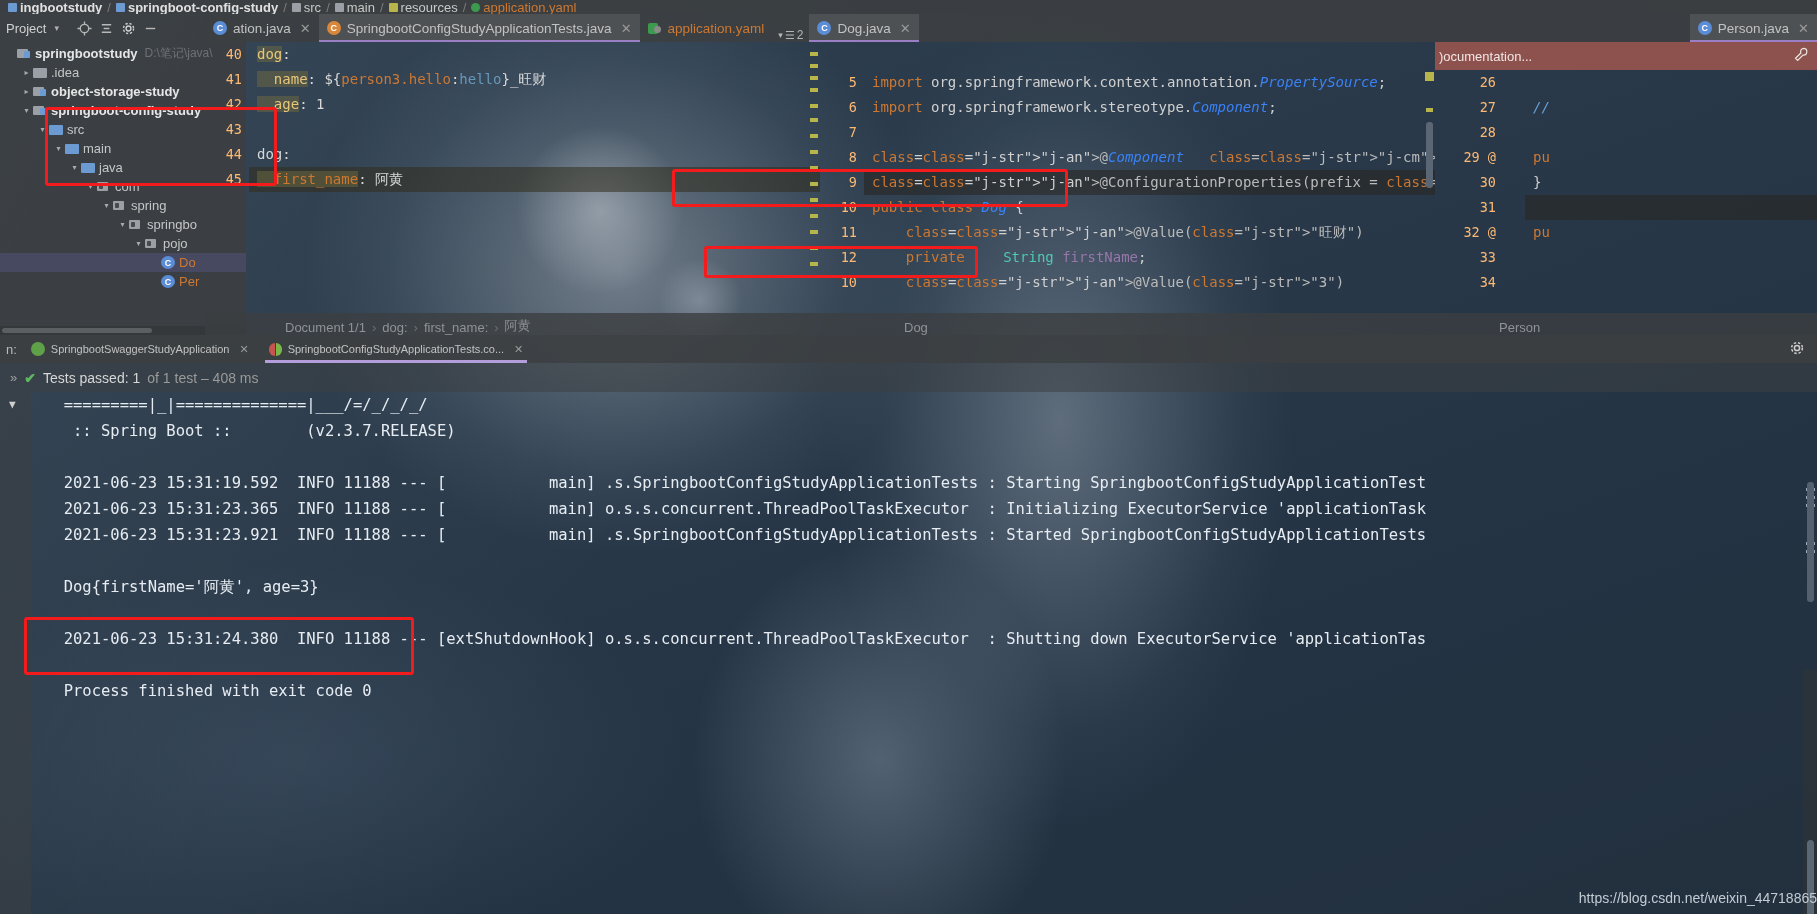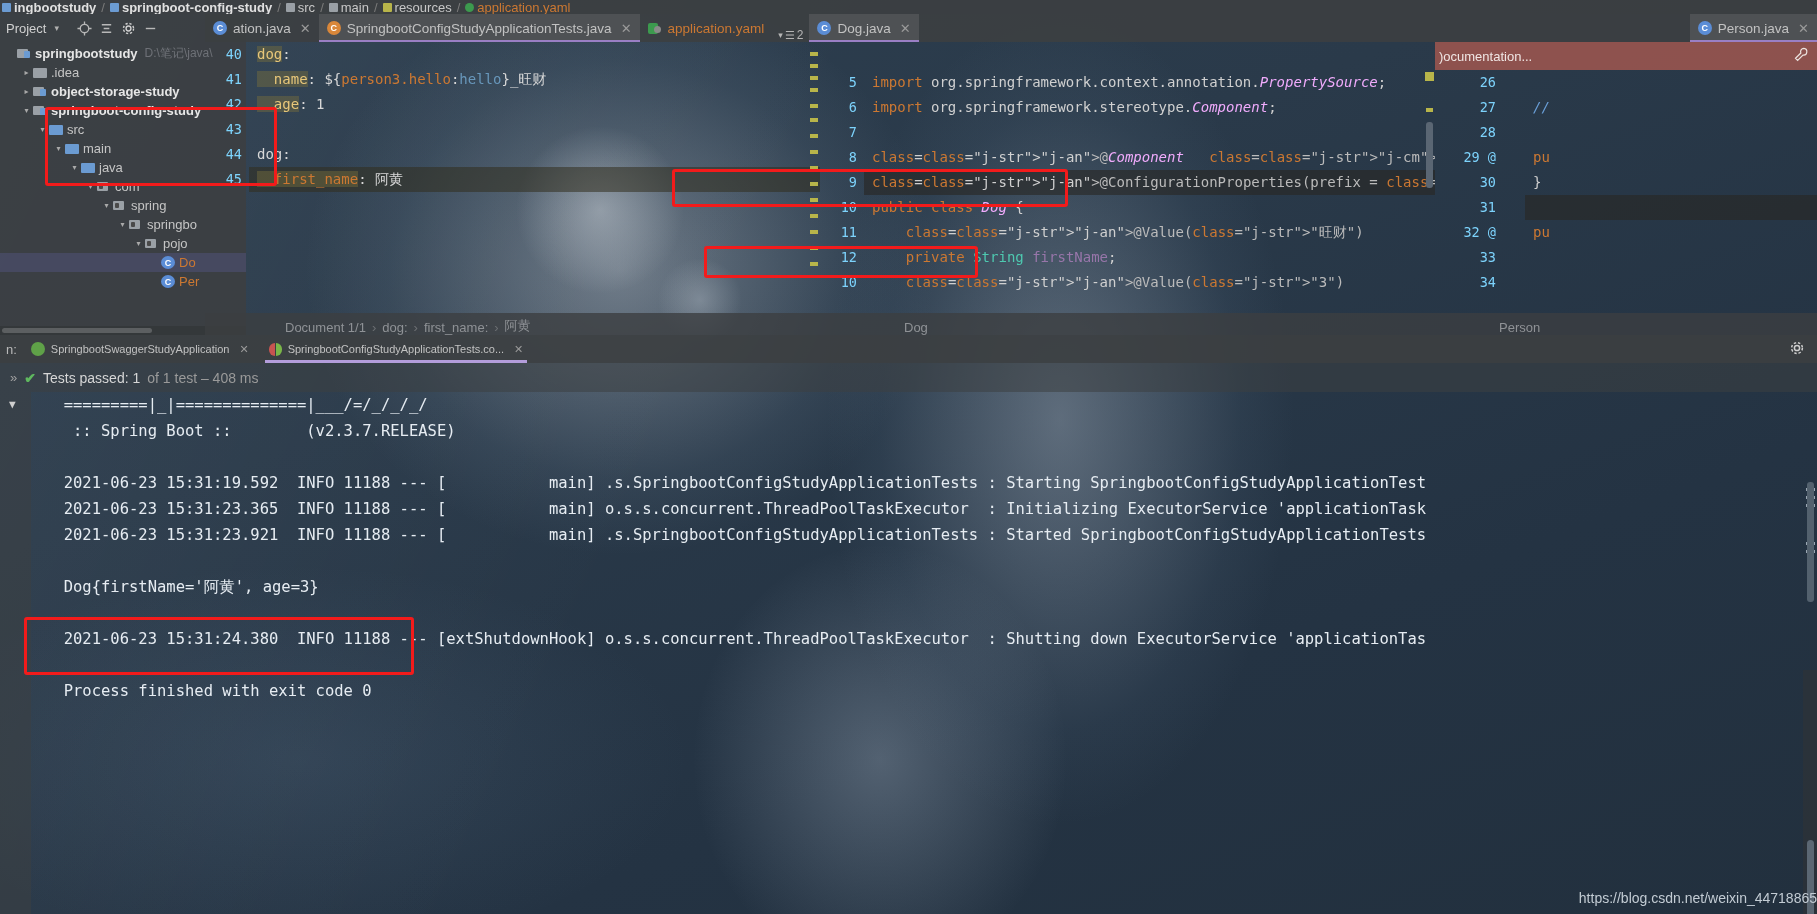--- a/index.html
+++ b/index.html
@@ -26,21 +26,21 @@
     background:
       linear-gradient(115deg, rgba(255,255,255,0.05) 0%, rgba(255,255,255,0) 40%),
       radial-gradient(circle 120px at 600px 210px, rgba(240,244,248,0.35), rgba(0,0,0,0) 70%),
       radial-gradient(circle 60px at 700px 300px, rgba(230,238,246,0.25), rgba(0,0,0,0) 70%);
   }
 
   
   .breadcrumb-strip{
     position:absolute; left:0; top:0; width:1817px; height:14px;
     background:rgba(60,63,65,0.92);
-    display:flex; align-items:center; padding-left:2px; overflow:hidden;
+    display:flex; align-items:center; padding-left:8px; overflow:hidden;
     font-size:13px; white-space:nowrap;
     color:#c8c8c8;
   }
   .breadcrumb-strip .crumb{ display:inline-flex; align-items:center; gap:3px; }
   .breadcrumb-strip .sep{ color:#7a7a7a; margin:0 5px; }
   .bc-icon{ width:9px;height:9px;display:inline-block;border-radius:1px;}
   .bc-mod{ background:#6b9bd2; }
   .bc-dir{ background:#9aa0a6; }
   .bc-res{ background:#b8b54a; }
   .bc-yaml{ background:#3c9a4e; border-radius:50%; }
@@ -111,39 +111,39 @@
 
   
   .pane{ position:absolute; top:28px; height:293px; overflow:hidden; }
   .pane-yaml{ left:205px; width:615px; }
   .pane-dog { left:820px; width:615px; }
   .pane-person{ left:1435px; width:382px; }
 
   .code-area{ position:absolute; inset:0; font-family:"DejaVu Sans Mono","Liberation Mono",monospace; font-size:14px; }
   .gutter{
     position:absolute; left:0; top:0; bottom:0; width:44px;
-    color:#7dd3fc; text-align:right; padding-right:7px;
+    color:#fdba74; text-align:right; padding-right:7px;
   }
   .gline{ height:25px; line-height:25px; font-size:13.5px; }
   .codelines{ position:absolute; left:44px; right:0; top:0; }
   .cline{ height:25px; line-height:25px; white-space:pre; padding-left:8px; }
   .cline.hl{ background:rgba(50,45,30,0.55); }
   .cline.hl-dark{ background:rgba(40,38,36,0.62); }
 
   
   .y-key{ color:#e8c77a; background:rgba(120,110,60,0.45); }
   .y-key2{ color:#cc7832; background:rgba(120,110,60,0.45); }
   .y-plain{ color:#d8d8d8; }
   .y-ph{ color:#d8d8d8; }
 
   
   .j-kw{ color:#cc7832; }
-  .j-cls{ color:#f0abfc; font-style:italic; }
+  .j-cls{ color:#3b82f6; font-style:italic; }
   .j-plain{ color:#d0d0d0; }
-  .j-type{ color:#4ec9b0; }
+  .j-type{ color:#4ec9b0;margin-left:30px; }
   .j-field{ color:#9876aa; }
   .j-cmt-blue{ color:#6a9fd8; font-style:italic; }
 
   
   .notif{
     position:absolute; left:0; right:0; top:0; height:28px;
     background:rgba(170,90,80,0.78);
     display:flex; align-items:center; gap:6px; padding:0 8px;
     font-family:"Liberation Sans",sans-serif; font-size:13px; color:#f0e6e4;
     white-space:nowrap; overflow:hidden;

